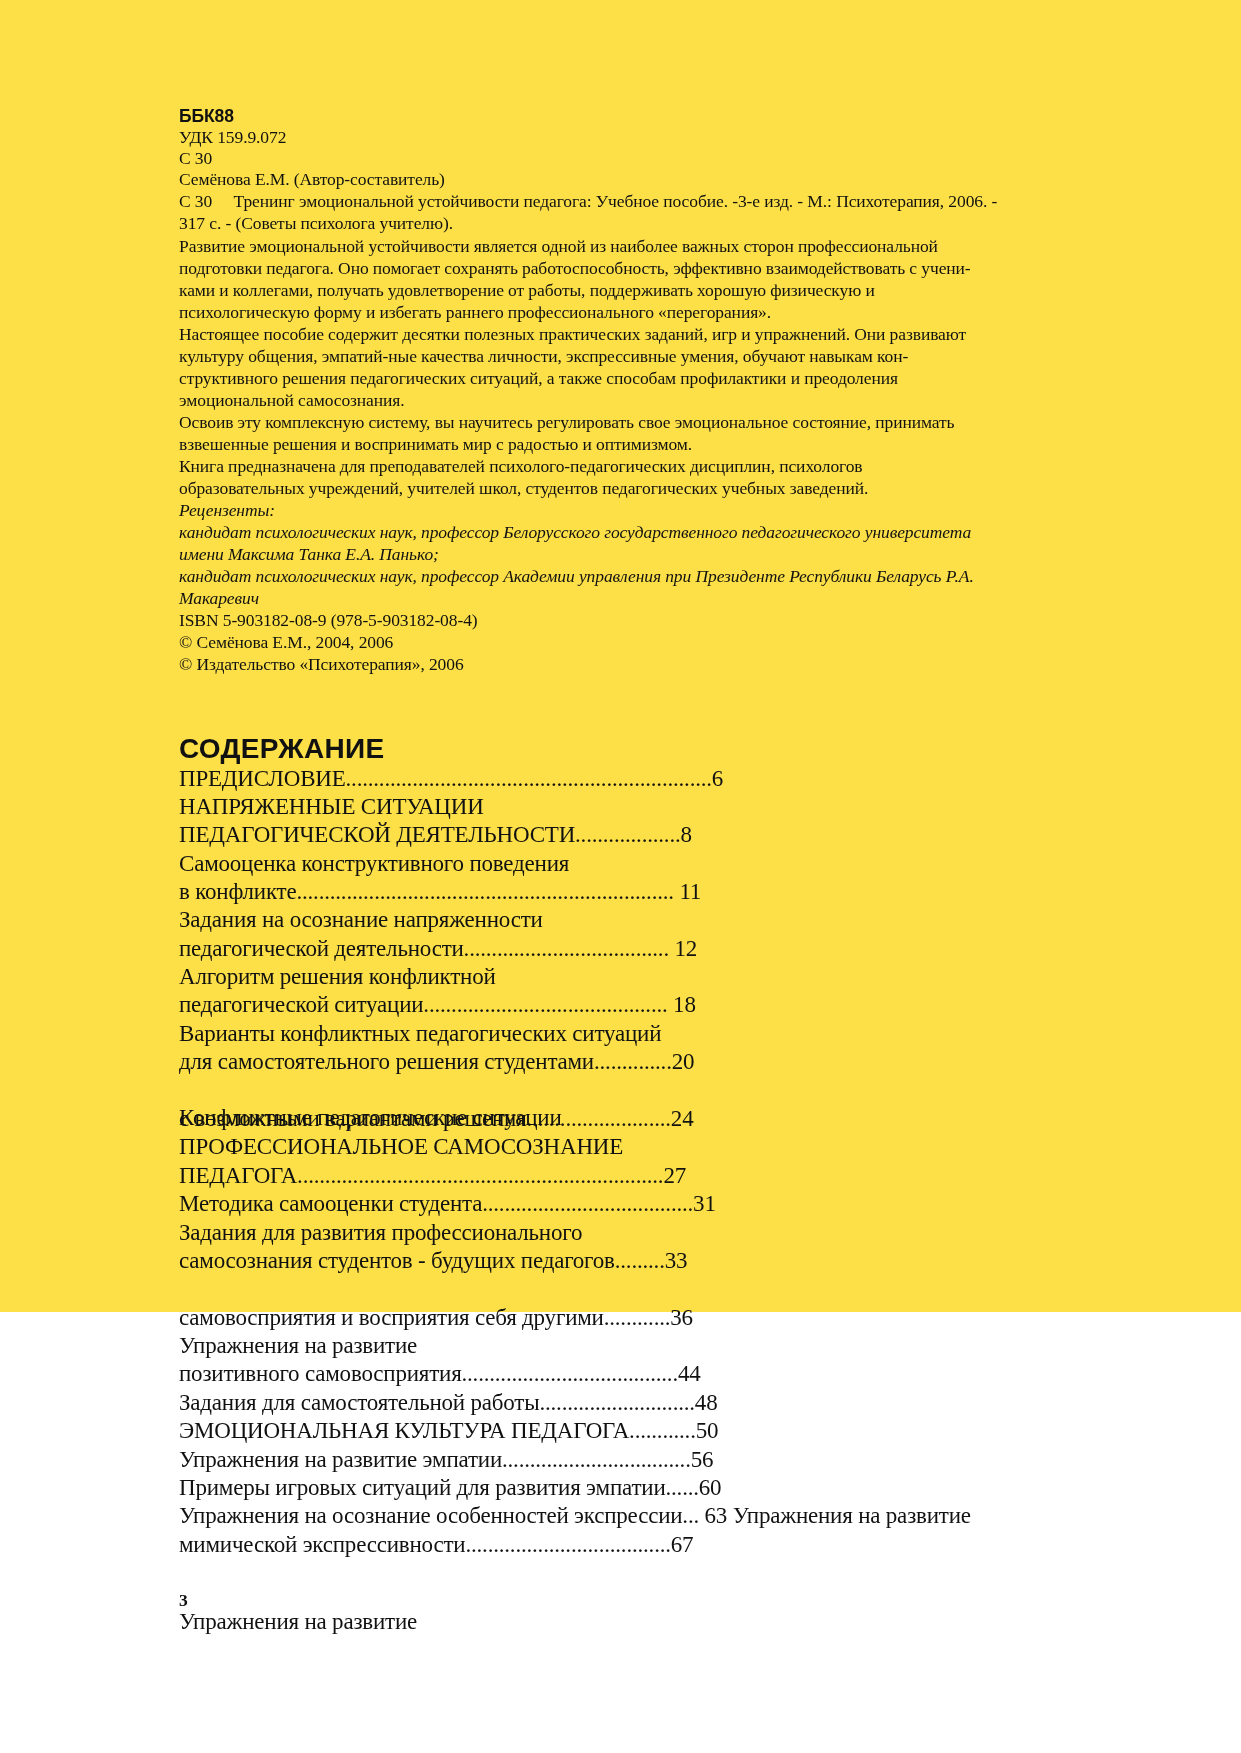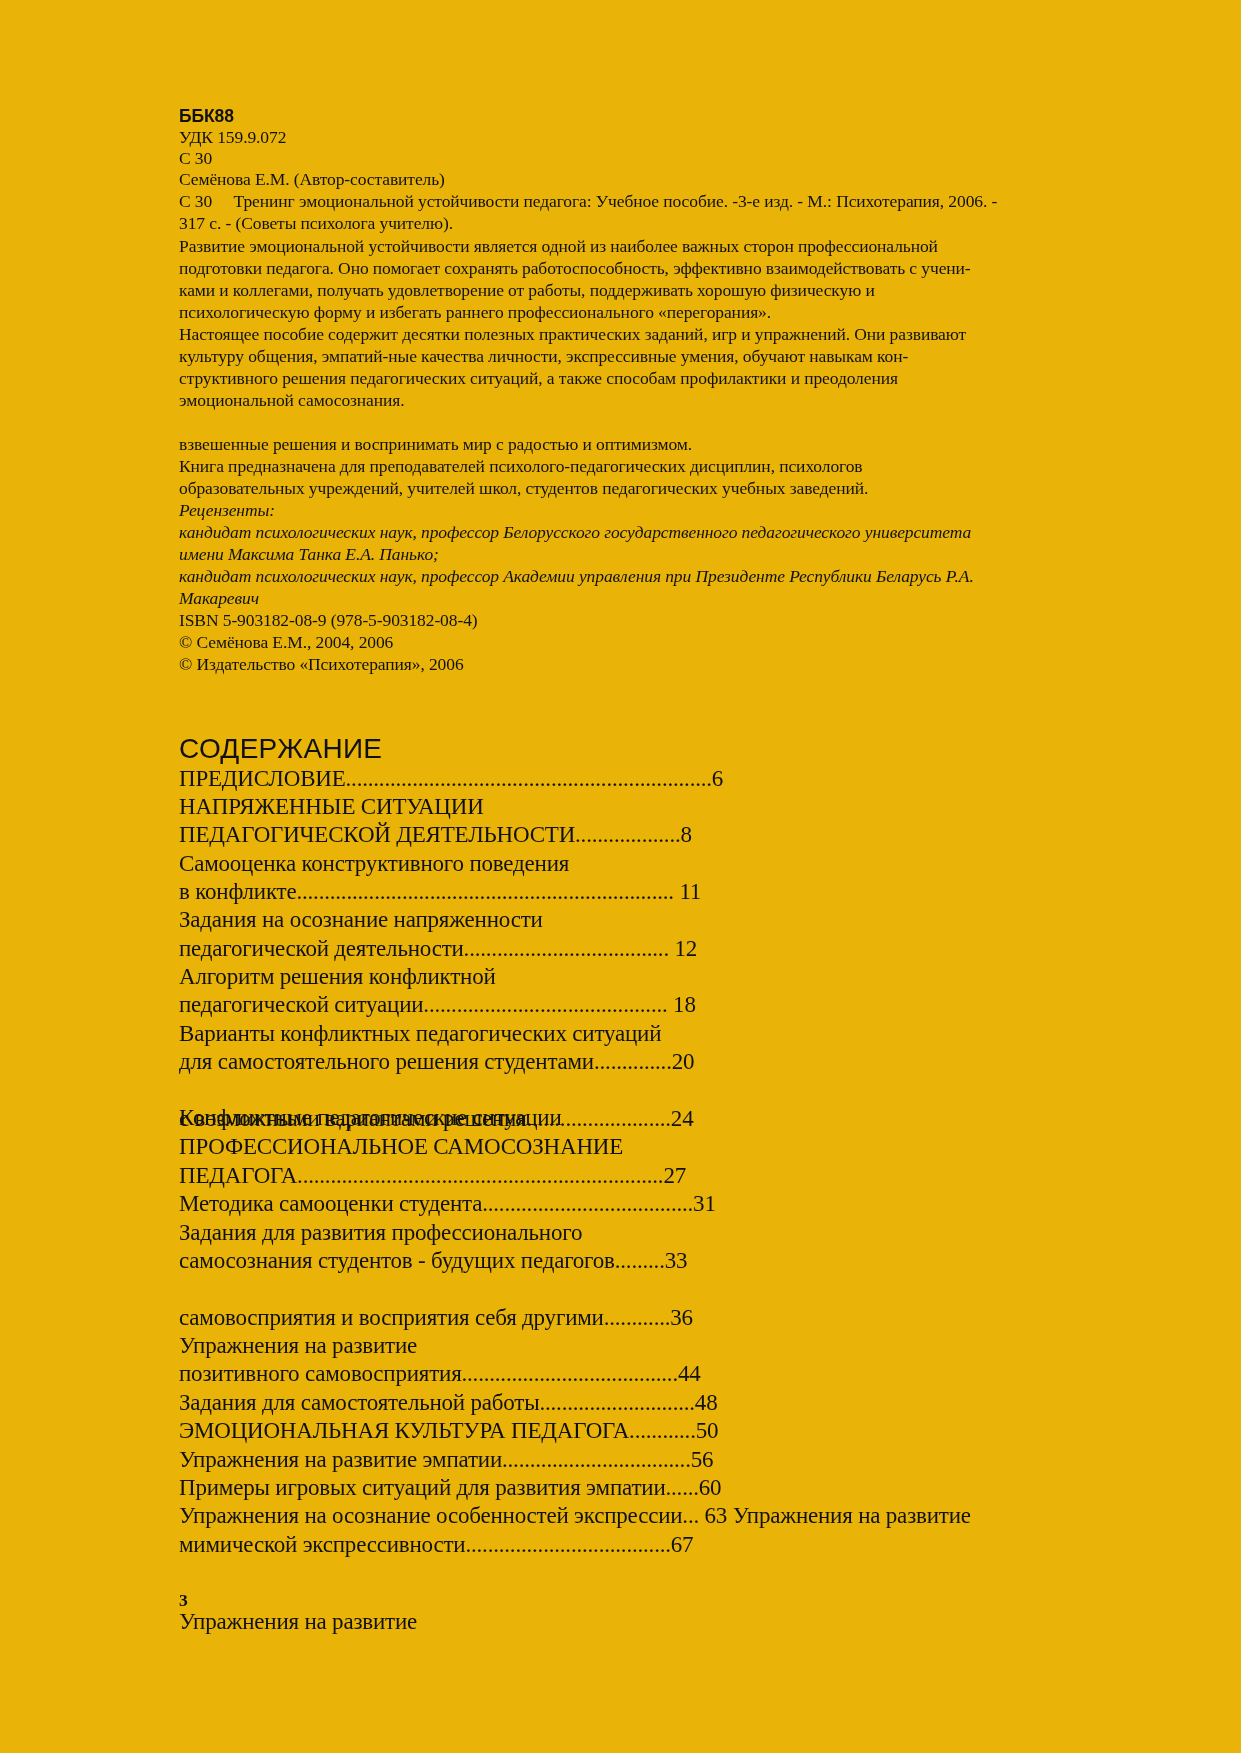--- a/index.html
+++ b/index.html
@@ -1,22 +1,22 @@
 <!DOCTYPE html>
 <html><head>
   <meta charset="utf-8">
   <style>
     html, body { margin: 0; padding: 0; background: #ffffff; }
     body { width: 1241px; height: 1753px; position: relative; overflow: hidden; color: #111; }
-    .page { position: absolute; left: 0; top: 0; width: 1241px; height: 1753px; background: #eab308; }
+    .page { position: absolute; left: 0; top: 0; width: 1241px; height: 1312px; background: #fde047; }
     .ln { position: absolute; left: 179px; white-space: nowrap; font-family: "Liberation Serif", serif; font-size: 17.5px; line-height: 24px; letter-spacing: -0.1px; }
     .sans-b { font-family: "Liberation Sans", sans-serif; font-weight: bold; }
     .serif-b { font-weight: normal; }
     .it { font-style: italic; }
-    .heading { position: absolute; left: 179px; top: 733px; font-family: "Liberation Sans", sans-serif; font-weight: normal; font-size: 28px; line-height: 32px; letter-spacing: 0.3px; }
+    .heading { position: absolute; left: 179px; top: 733px; font-family: "Liberation Sans", sans-serif; font-weight: bold; font-size: 28px; line-height: 32px; letter-spacing: 0.3px; }
     .toc { position: absolute; left: 179px; white-space: nowrap; font-family: "Liberation Serif", serif; font-size: 23px; line-height: 28px; letter-spacing: -0.2px; }
     .pn { position: absolute; left: 179px; top: 1588px; font-family: "Liberation Serif", serif; font-weight: bold; font-size: 17.5px; line-height: 24px; }
   </style>
 </head>
 <body>
 
 <div class="page">
 
   <div class="ln sans-b" style="top:104px">ББК88</div>
   <div class="ln serif-b" style="top:125px">УДК 159.9.072</div>
@@ -30,20 +30,21 @@
   <div class="ln" style="top:211px">317 с. - (Советы психолога учителю).</div>
 
   <div class="ln" style="top:234px">Развитие эмоциональной устойчивости является одной из наиболее важных сторон профессиональной</div>
   <div class="ln" style="top:256px">подготовки педагога. Оно помогает сохранять работоспособность, эффективно взаимодействовать с учени-</div>
   <div class="ln" style="top:278px">ками и коллегами, получать удовлетворение от работы, поддерживать хорошую физическую и</div>
   <div class="ln" style="top:300px">психологическую форму и избегать раннего профессионального «перегорания».</div>
   <div class="ln" style="top:322px">Настоящее пособие содержит десятки полезных практических заданий, игр и упражнений. Они развивают</div>
   <div class="ln" style="top:344px">культуру общения, эмпатий-ные качества личности, экспрессивные умения, обучают навыкам кон-</div>
   <div class="ln" style="top:366px">структивного решения педагогических ситуаций, а также способам профилактики и преодоления</div>
   <div class="ln" style="top:388px">эмоциональной самосознания.</div>
+  <div class="ln" style="top:410px">Освоив эту комплексную систему, вы научитесь регулировать свое эмоциональное состояние, принимать</div>
   <div class="ln" style="top:454px">Книга предназначена для преподавателей психолого-педагогических дисциплин, психологов</div>
   <div class="ln" style="top:432px">взвешенные решения и воспринимать мир с радостью и оптимизмом.</div>
   <div class="ln" style="top:476px">образовательных учреждений, учителей школ, студентов педагогических учебных заведений.</div>
 
   <div class="ln it" style="top:498px">Рецензенты:</div>
   <div class="ln it" style="top:520px">кандидат психологических наук, профессор Белорусского государственного педагогического университета</div>
   <div class="ln it" style="top:542px"><span>имени Максима Танка Е.А. </span><span class="serif-b">Панько;</span></div>
   <div class="ln it" style="top:564px">кандидат психологических наук, профессор Академии управления при Президенте Республики Беларусь Р.А.</div>
   <div class="ln it" style="top:586px">Макаревич</div>
 

